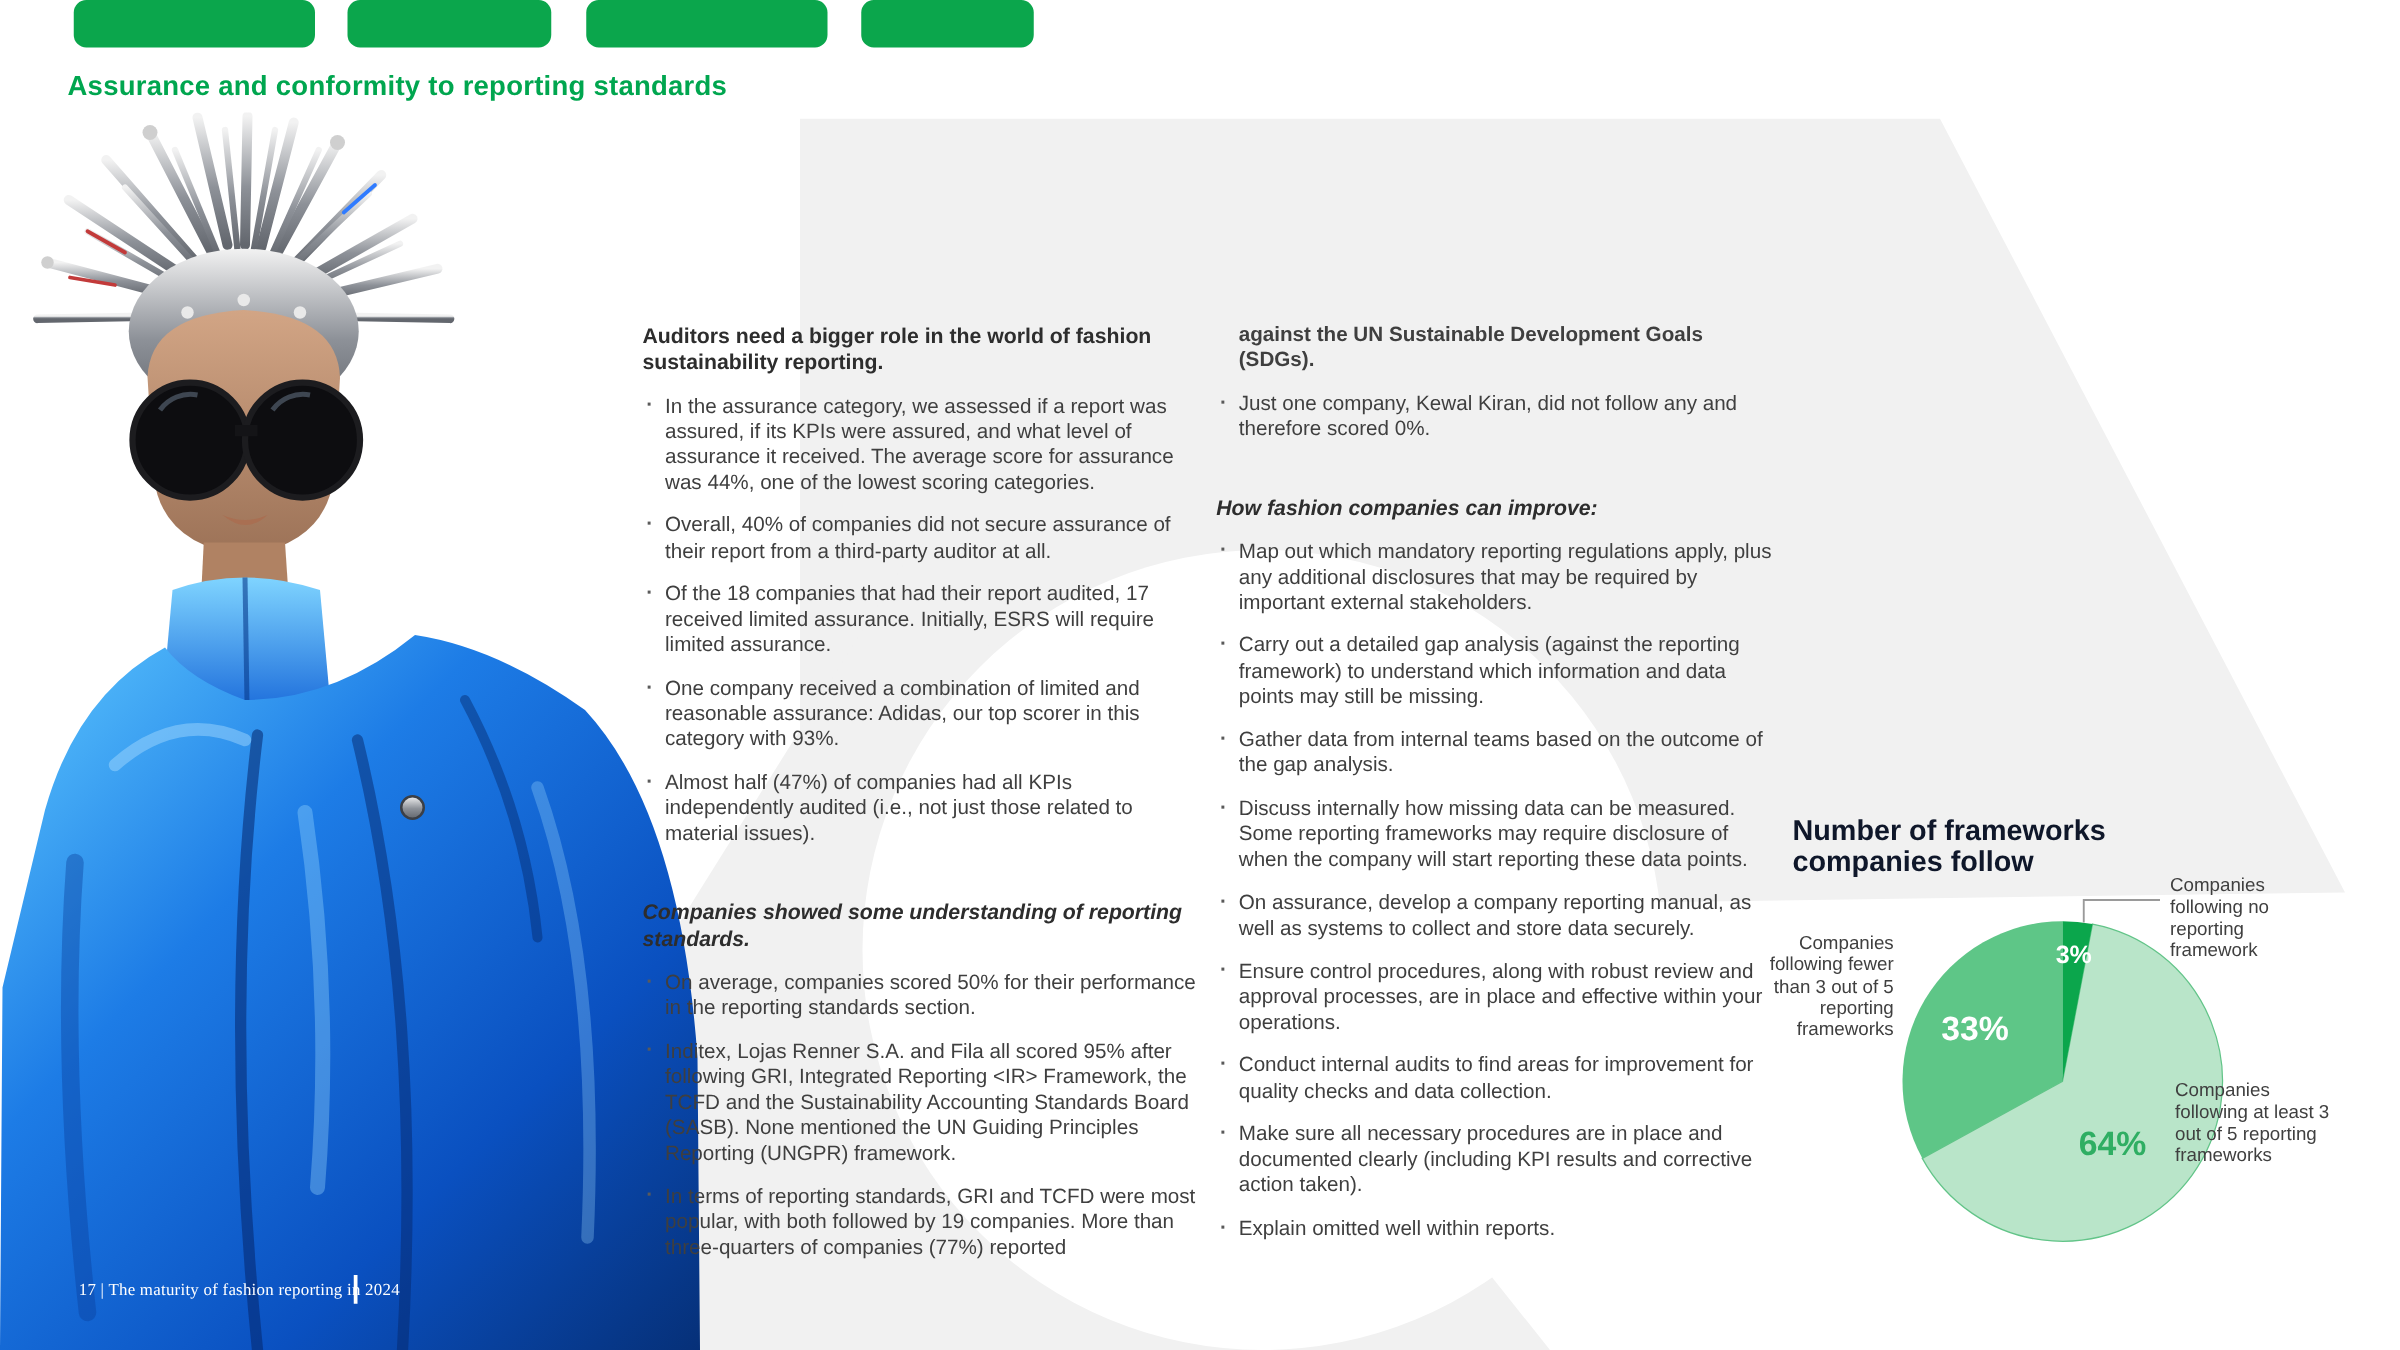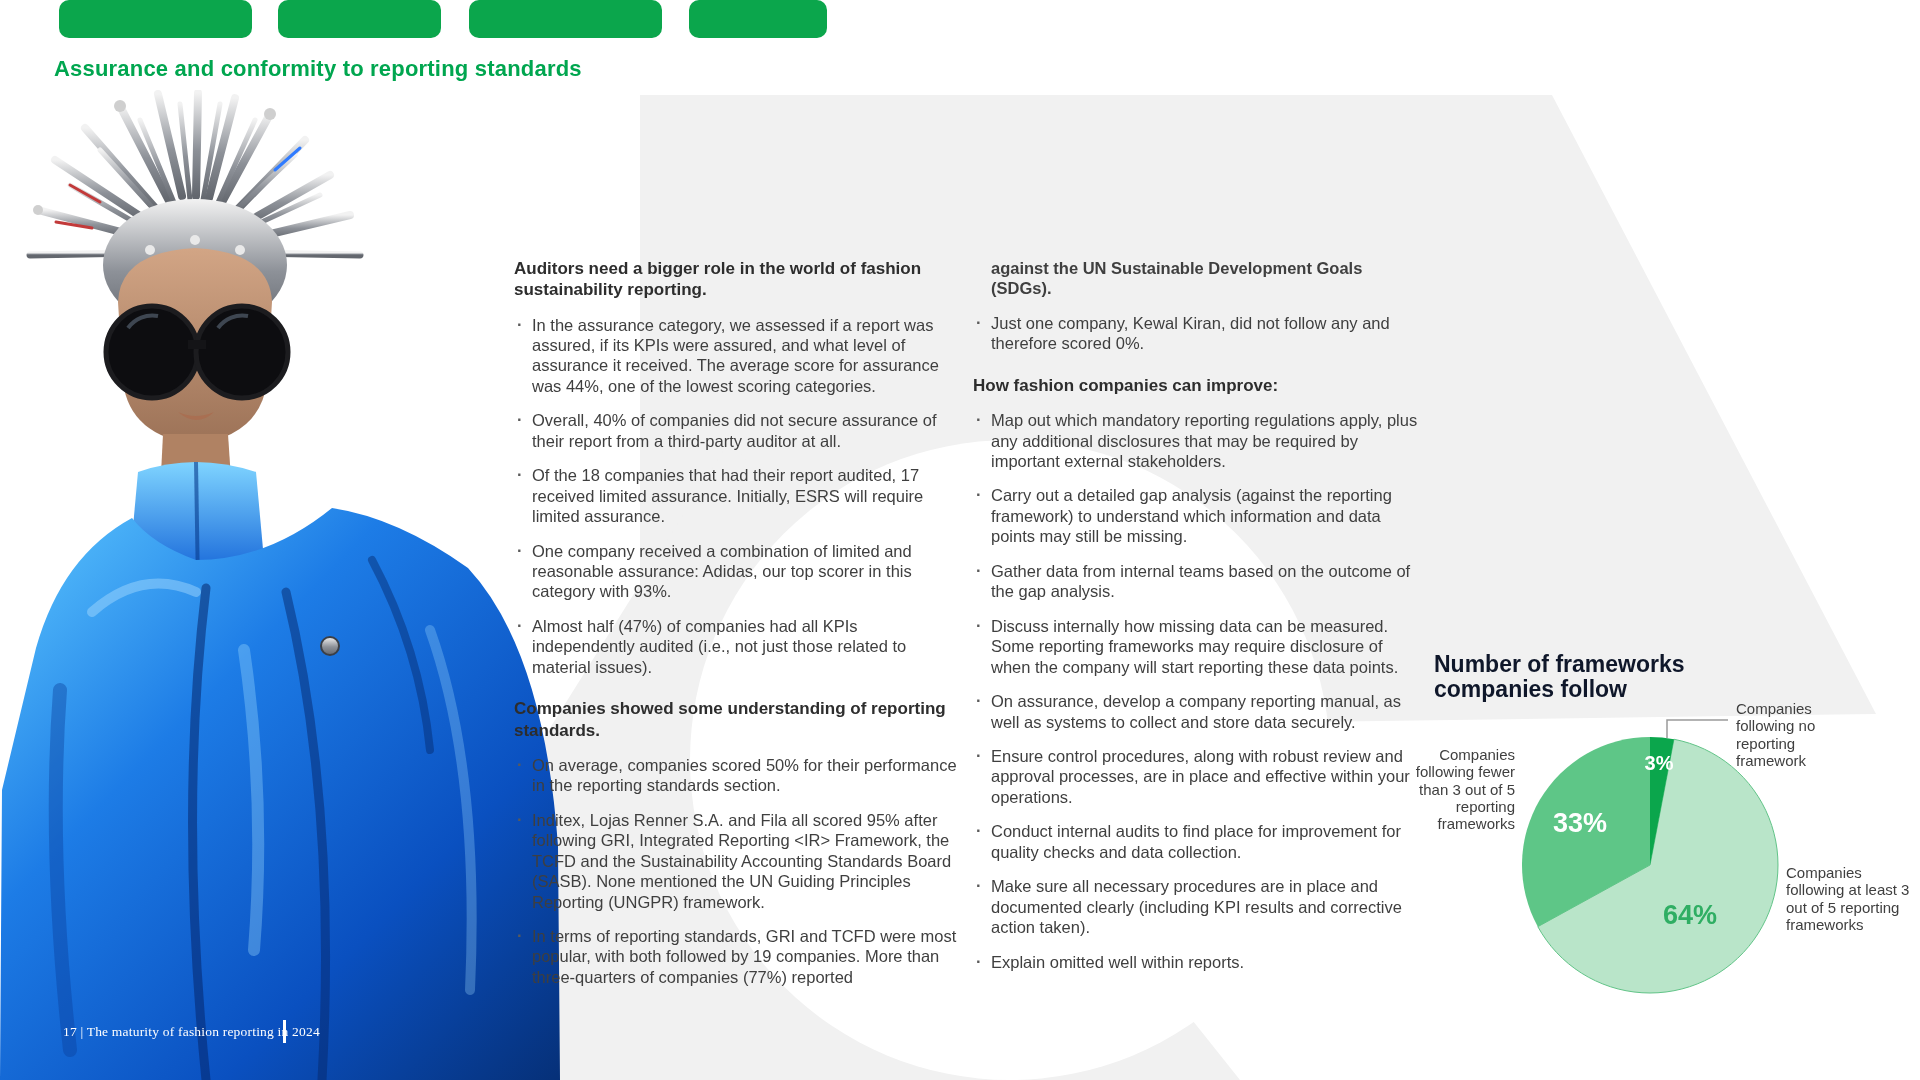--- a/index.html
+++ b/index.html
@@ -20,38 +20,38 @@
     position:absolute;left:54px;top:56px;width:1100px;z-index:3;
     font-size:22px;font-weight:bold;color:#00a64f;letter-spacing:.2px;
   }
   
   .person{position:absolute;left:0;top:90px;width:600px;height:990px;z-index:2;}
   
   .col{position:absolute;z-index:4;font-size:16.5px;line-height:1.24;color:#3f3f3f;}
   .col-1{left:514px;top:258px;width:448px;}
   .col-2{left:973px;top:258px;width:445px;}
   .sec-heading{font-weight:bold;color:#2d2d2d;margin:0 0 14px 0;font-size:17px;line-height:1.25;}
-  .sec-gap{margin-top:21px;}
+  .sec-gap{margin-top:42px;font-style:italic;}
   ul.bullets{list-style:none;margin:0;padding:0;}
   ul.bullets li{position:relative;padding-left:18px;margin:0 0 14px 0;}
   ul.bullets li::before{content:"\00B7";position:absolute;left:3px;top:-1px;color:#5a5a5a;font-weight:bold;}
   .cont-para{padding-left:18px;margin:0 0 14px 0;font-weight:bold;}
   
   .footer{position:absolute;left:63px;top:1024px;z-index:5;color:#ffffff;font-size:13.5px;letter-spacing:.2px;font-family:Liberation Serif, serif;}
   .footer-rule{position:absolute;left:283px;top:1020px;width:3px;height:23px;background:#ffffff;z-index:5;}
   
   .chart-title{
     position:absolute;left:1434px;top:652px;width:275px;z-index:4;
     font-size:23px;font-weight:bold;color:#0f172a;line-height:1.1;
   }
   .pie-svg{position:absolute;left:1500px;top:700px;width:300px;height:300px;z-index:4;overflow:visible;}
   .pie-label{position:absolute;z-index:4;font-size:15px;line-height:1.15;color:#3f3f3f;}
   .lbl-none{left:1736px;top:700px;width:105px;text-align:left;}
   .lbl-fewer{left:1412px;top:746px;width:103px;text-align:right;}
-  .lbl-atleast{left:1786px;top:864px;width:128px;text-align:left;}
+  .lbl-atleast{left:1740px;top:864px;width:128px;text-align:left;}
   .pct{font-weight:bold;}
 </style>
 </head>
 <body>
 
 <svg class="bg-svg">
   <polygon points="640,95 1552,95 1876,714 1160,724 640,736" fill="#f1f1f1"></polygon>
   <path d="M 730 440 L 1240 1080 L 330 1080 Z" fill="#f1f1f1"></path>
   <circle cx="1010" cy="760" r="320" fill="#ffffff"></circle>
 </svg>
@@ -181,21 +181,21 @@
     <li>Just one company, Kewal Kiran, did not follow any and therefore scored 0%.</li>
   </ul>
   <p class="sec-heading sec-gap">How fashion companies can improve:</p>
   <ul class="bullets">
     <li>Map out which mandatory reporting regulations apply, plus any additional disclosures that may be required by important external stakeholders.</li>
     <li>Carry out a detailed gap analysis (against the reporting framework) to understand which information and data points may still be missing.</li>
     <li>Gather data from internal teams based on the outcome of the gap analysis.</li>
     <li>Discuss internally how missing data can be measured. Some reporting frameworks may require disclosure of when the company will start reporting these data points.</li>
     <li>On assurance, develop a company reporting manual, as well as systems to collect and store data securely.</li>
     <li>Ensure control procedures, along with robust review and approval processes, are in place and effective within your operations.</li>
-    <li>Conduct internal audits to find place for improvement for quality checks and data collection.</li>
+    <li>Conduct internal audits to find areas for improvement for quality checks and data collection.</li>
     <li>Make sure all necessary procedures are in place and documented clearly (including KPI results and corrective action taken).</li>
     <li>Explain omitted well within reports.</li>
   </ul>
 </div>
 
 <div class="chart-title">Number of frameworks companies follow</div>
 
 <svg class="pie-svg" viewBox="0 0 300 300">
 
   <path d="M150,165 L173.99,39.27 A128,128 0 1 1 37.83,226.67 Z" stroke="#62c488" stroke-width="1" fill="#b9e5c9"></path>

